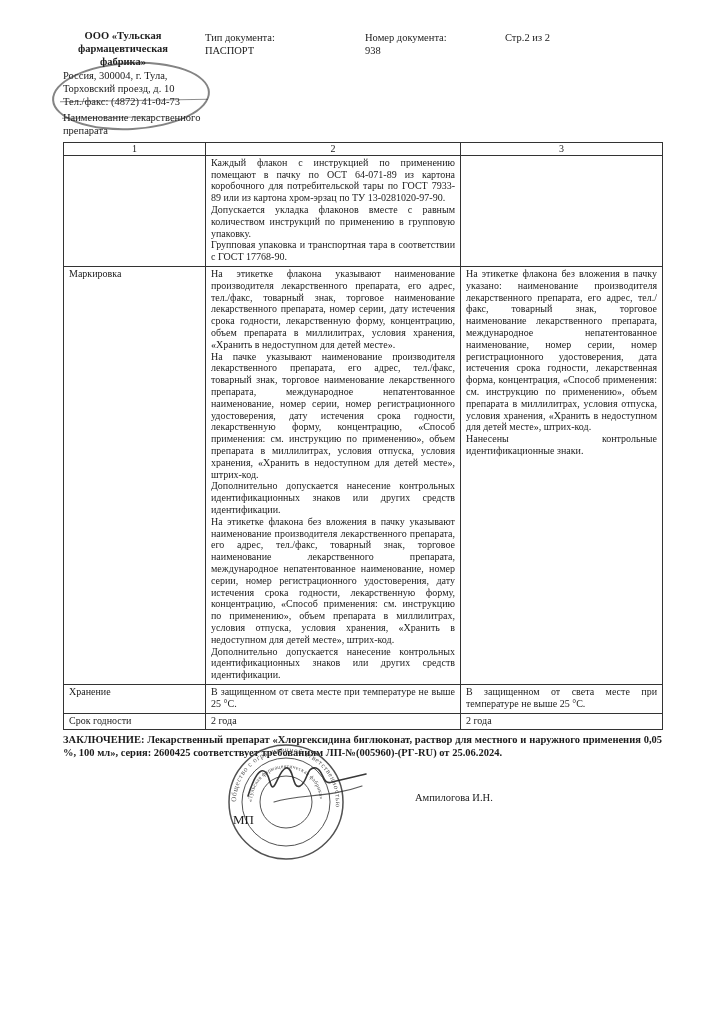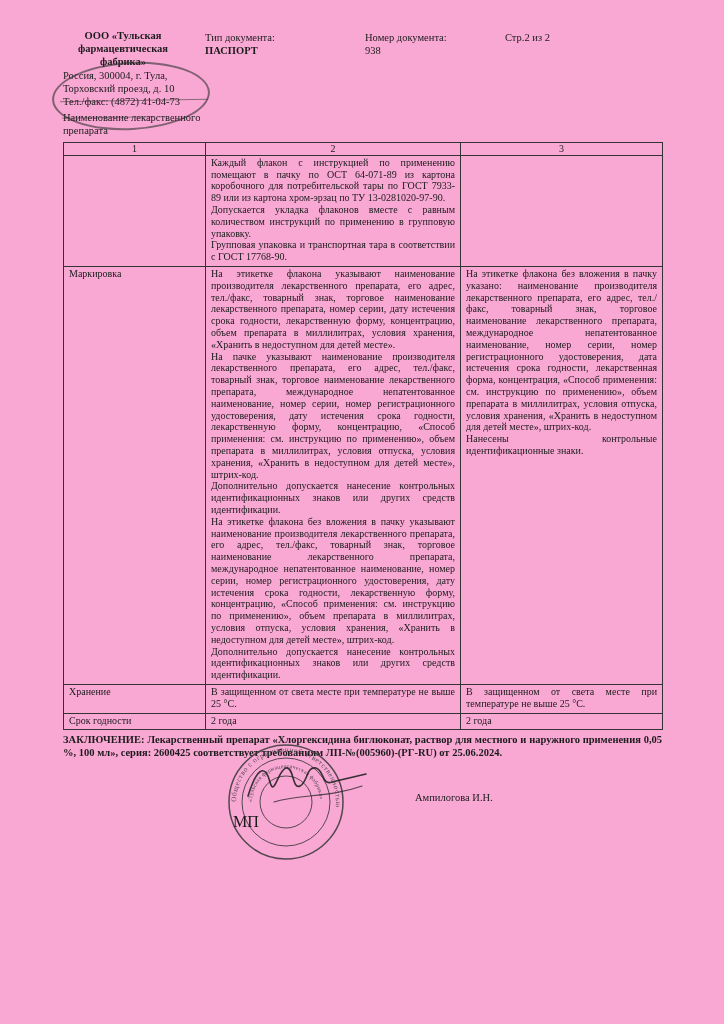--- a/index.html
+++ b/index.html
@@ -4,35 +4,35 @@
 <style>
   html, body { margin: 0; padding: 0; }
   body {
     width: 724px; height: 1024px;
     background: #e9e9e7;
     font-family: "Liberation Serif", serif;
   }
   .page {
     position: relative;
     width: 724px; height: 1024px;
-    background: #f9a8d4;
+    background: #ffffff;
     color: #1b1b1b;
     font-size: 10.5px;
     line-height: 1.22;
     overflow: hidden;
   }
   .content { position: absolute; left: 63px; top: 30px; width: 599px; }
 
   .hdr { display: flex; align-items: flex-start; }
   .col-company { width: 142px; }
   .company-name { font-weight: bold; text-align: center; width: 120px; margin-bottom: 2px; }
   .col-doctype { width: 160px; padding-top: 2px; }
   .col-docnum  { width: 140px; padding-top: 2px; }
   .col-page    { padding-top: 2px; text-align: right; }
-  .b { font-weight: bold; }
+  .b { font-weight: normal; }
 
   .lbl-row { display: flex; margin-top: 3px; }
   .lbl { width: 142px; }
   .val { flex: 1; font-weight: bold; }
 
   table { border-collapse: collapse; width: 599px; margin-top: 5px; table-layout: fixed; font-size: 10px; line-height: 1.18; }
   td { border: 1px solid #333; vertical-align: top; padding: 1px 5px 3px 5px; }
   td.c1 { text-align: left; }
   td.c2, td.c3 { text-align: justify; }
   tr.numrow td { text-align: center; padding: 0; line-height: 1.15; font-size: 10px; }
@@ -55,21 +55,21 @@
     position: absolute; left: 60px; top: 100px; width: 148px; height: 0;
     border-top: 1.5px solid rgba(50,50,50,0.55); transform: rotate(-1deg);
   }
   .stamp-line2 {
     position: absolute; left: 62px; top: 117px; width: 92px; height: 0;
     border-top: 1.5px solid rgba(50,50,50,0.5); transform: rotate(-1deg);
   }
 
   .seal { position: absolute; left: 226px; top: 742px; opacity: 0.88; }
   .signature { position: absolute; left: 244px; top: 756px; }
-  .mp { position: absolute; left: 233px; top: 812px; font-size: 16px; }
+  .mp { position: absolute; left: 233px; top: 812px; font-size: 13px; }
 </style>
 </head>
 <body>
 
 <div class="page">
   <div class="content">
 
     <div class="hdr">
       <div class="col-company">
         <div class="company-name">ООО «Тульская фармацевтическая фабрика»</div>

